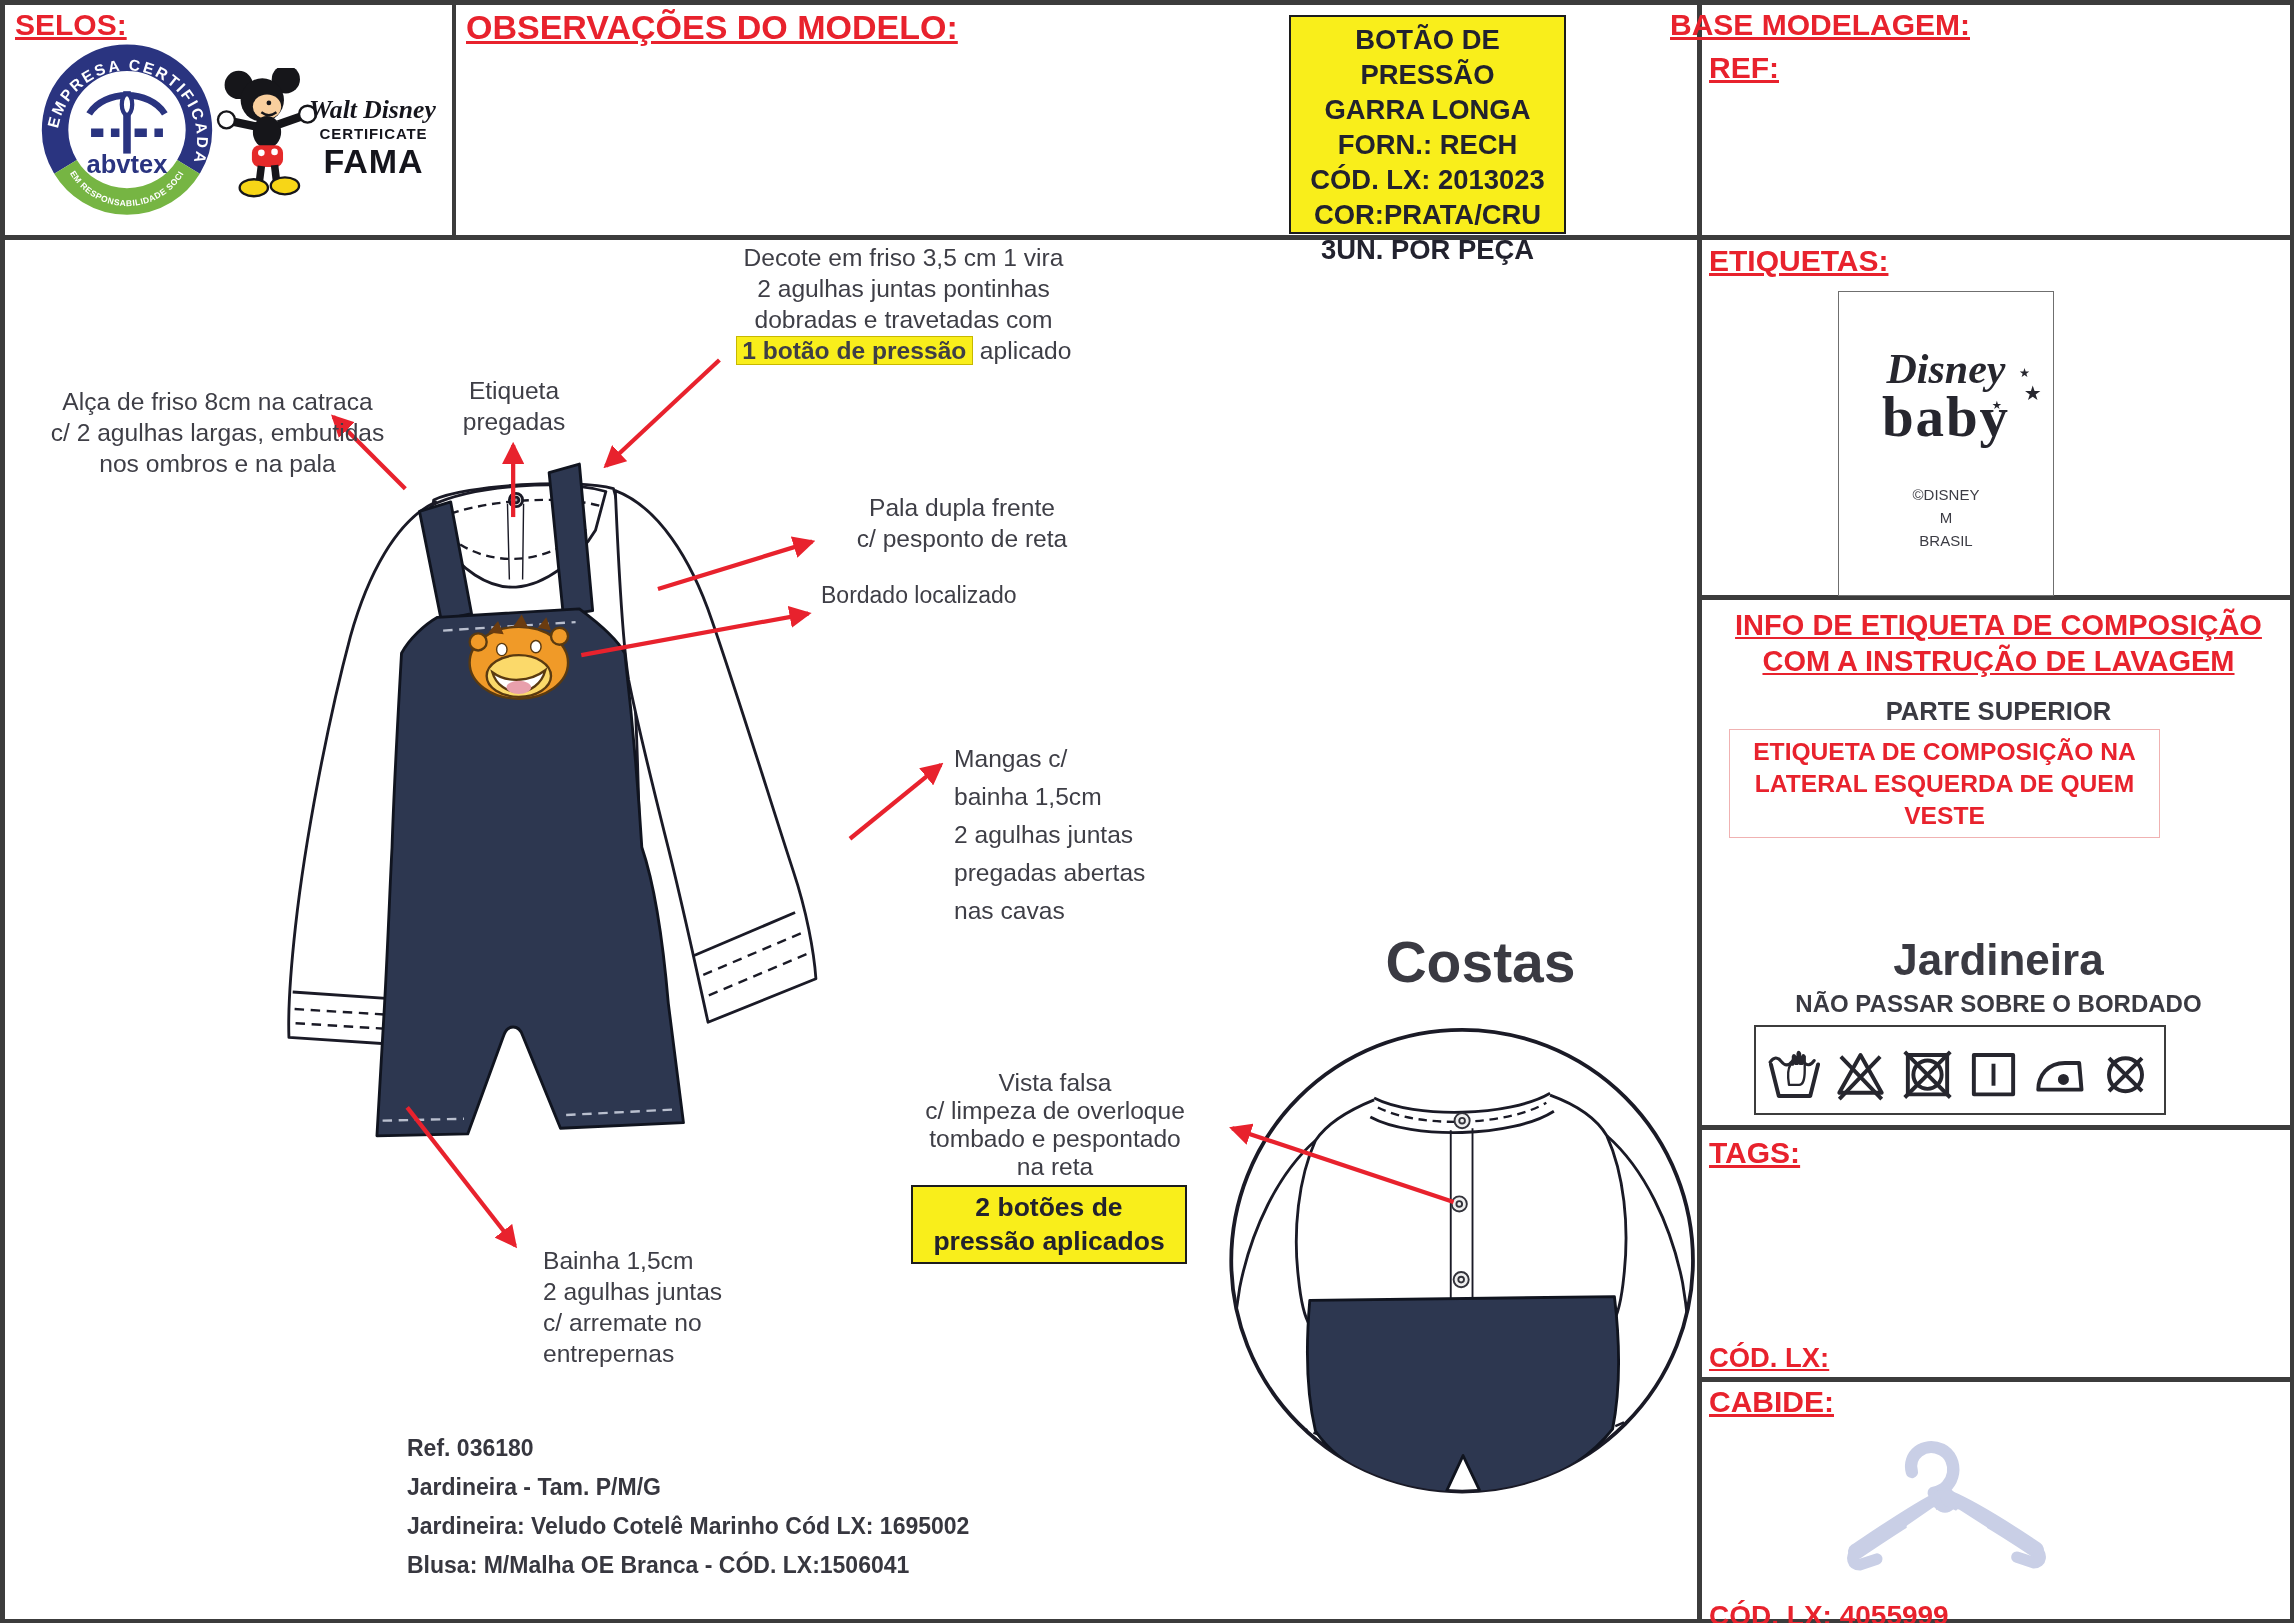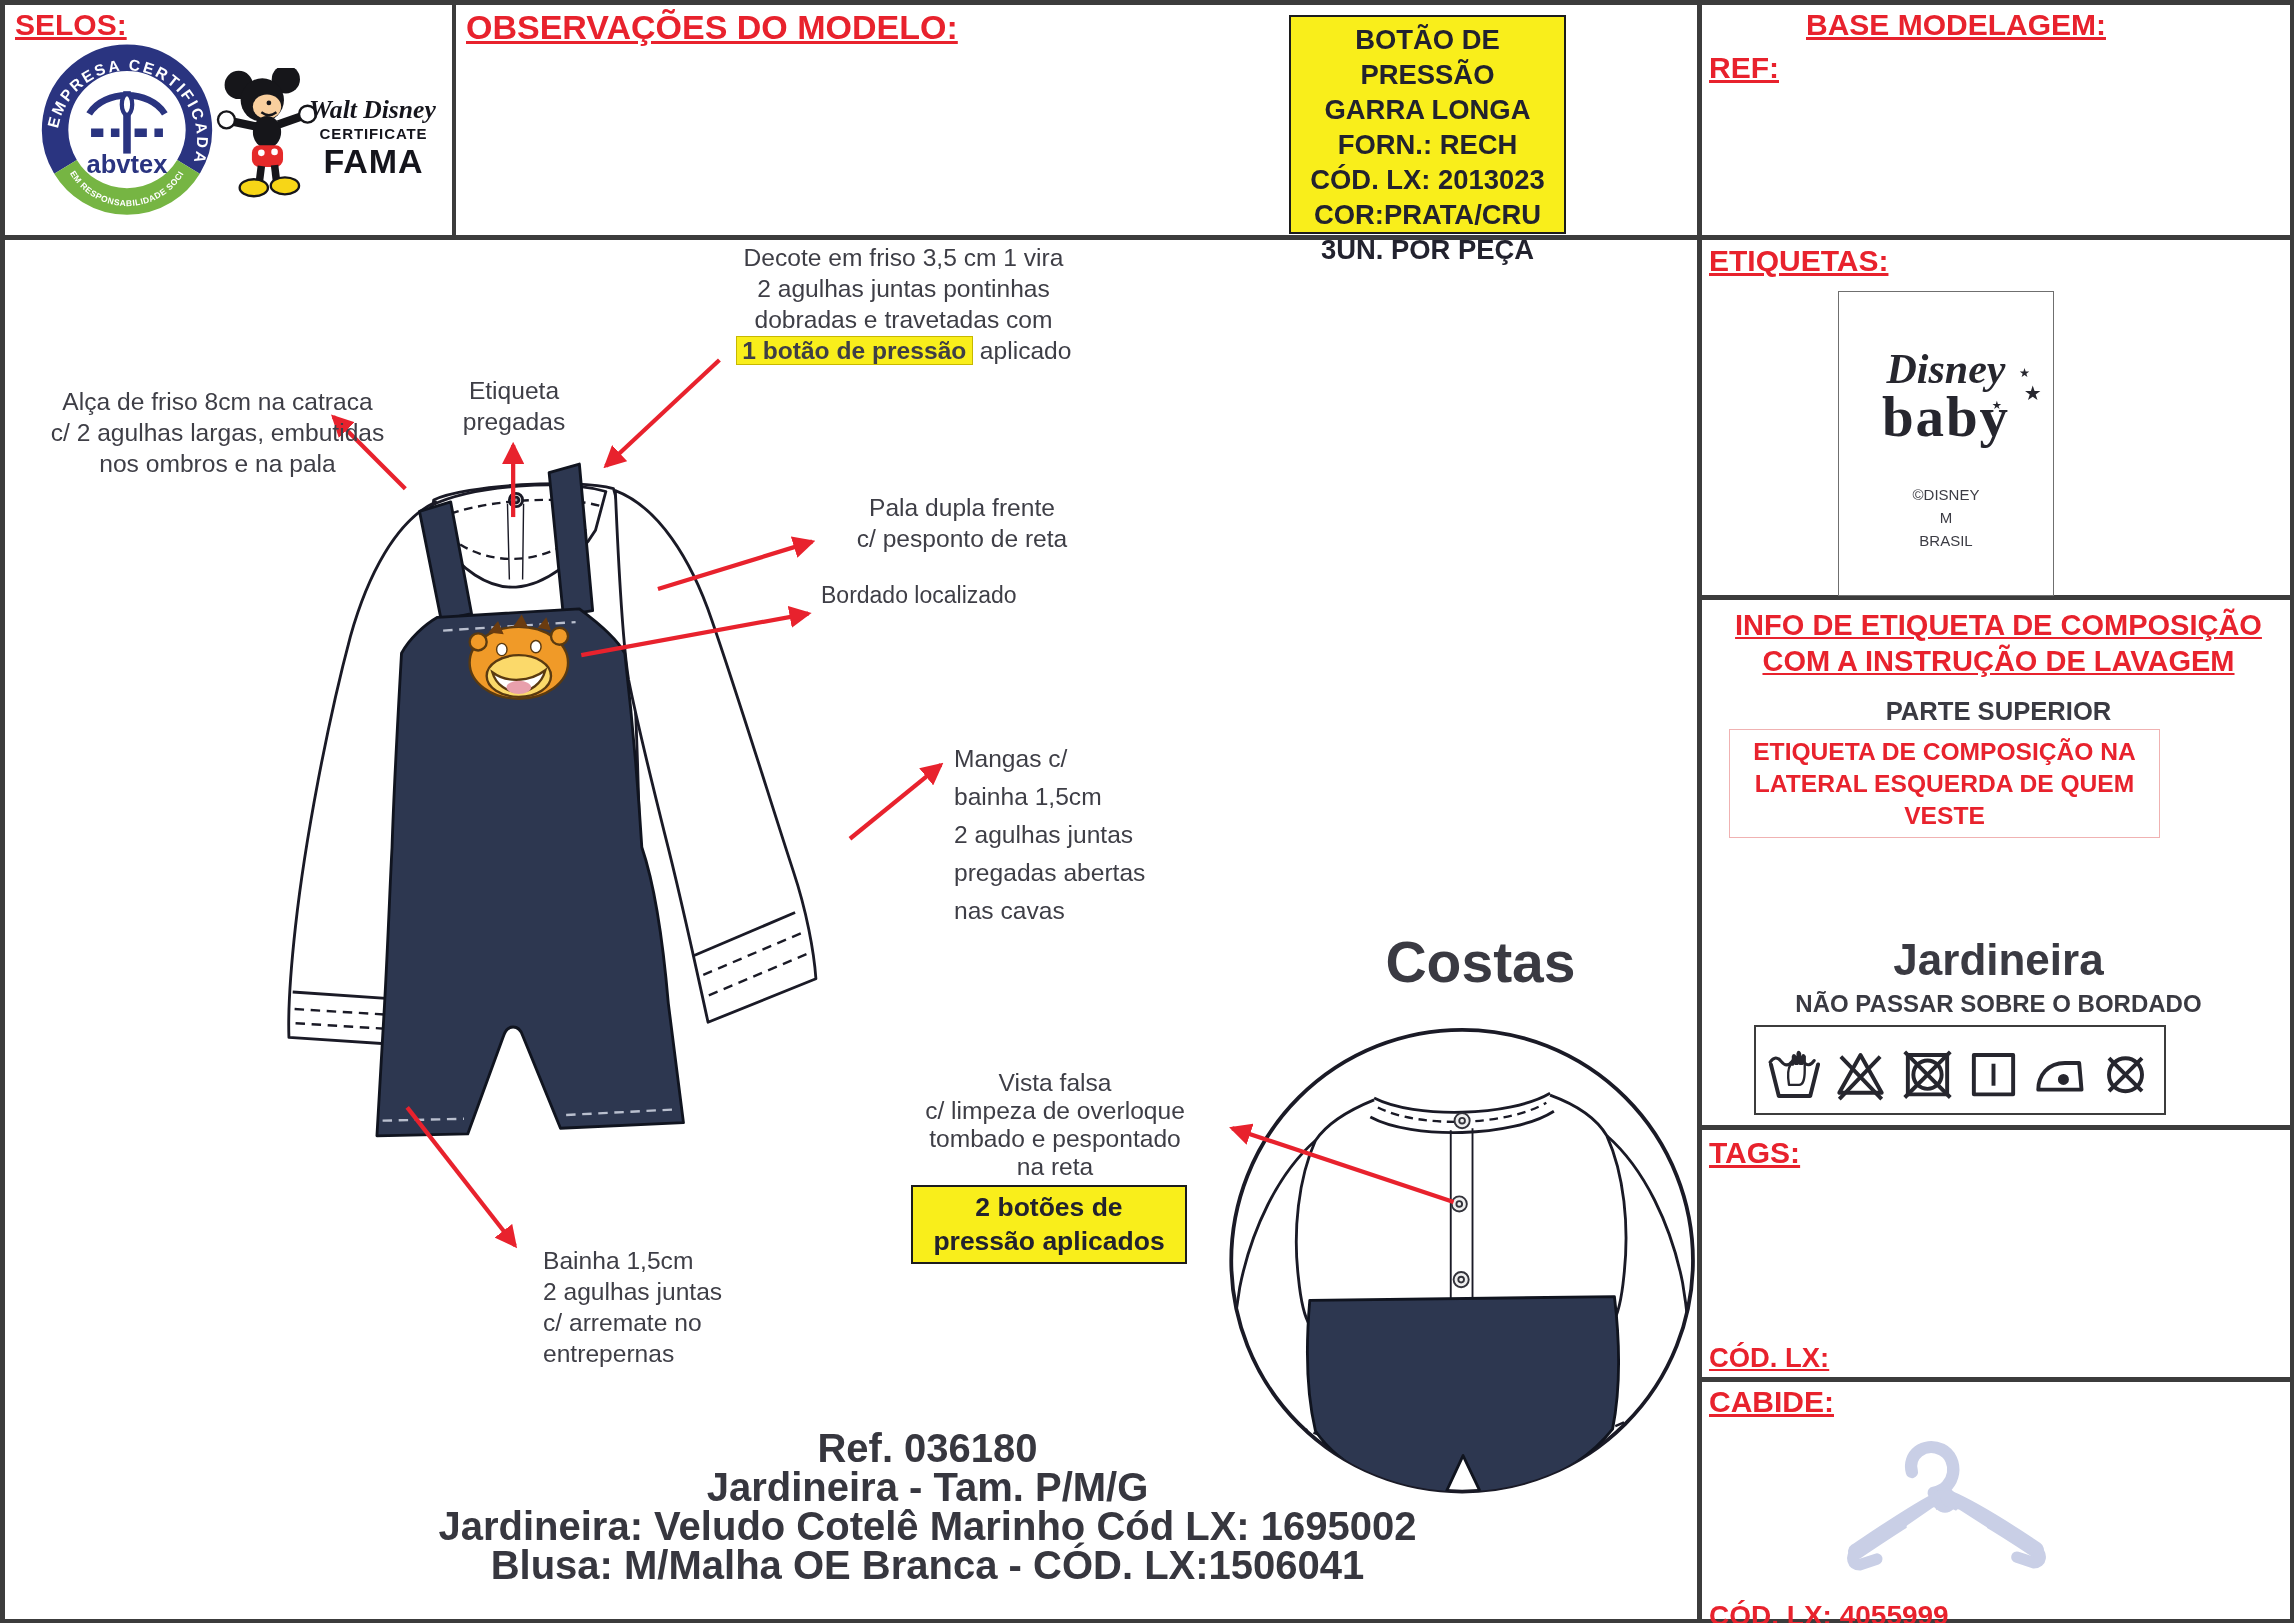--- a/index.html
+++ b/index.html
@@ -25,21 +25,21 @@
   .wd-fama{font-size:34px;font-weight:bold;color:#15151c;text-align:center;letter-spacing:0.9px;}
   .label-box{border:1.9px solid #6f6f6f;background:#fff;text-align:center;}
   .disney-script{font-family:"Liberation Serif",serif;font-style:italic;font-weight:bold;
                  font-size:42px;color:#26262e;}
   .baby-word{font-family:"Liberation Serif",serif;font-weight:bold;font-size:57px;
              color:#26262e;margin-top:-9.5px;letter-spacing:1.9px;}
   .label-small{font-size:15px;color:#3c3c44;line-height:23px;}
   .red-note-box{border:1.9px solid #f0b2b2;color:#e8222d;font-weight:bold;font-size:24.6px;
                 line-height:32px;text-align:center;display:flex;flex-direction:column;justify-content:center;}
   .care-box{border:2.8px solid #3c3c3c;display:flex;align-items:center;justify-content:space-around;padding:1.9px 5.7px;}
-  .footer-block{font-weight:bold;font-size:40px;line-height:39px;color:#37373f;text-align:center;}
+  .footer-block{font-weight:bold;font-size:23px;line-height:39px;color:#37373f;text-align:left;}
   .costas{font-weight:bold;font-size:57px;color:#3a3a42;text-align:center;}
 </style>
 </head>
 <body>
 
 <div class="sheet">
 
   <div class="line" style="left:0;top:0;width:2295px;height:4.7px"></div>
   <div class="line" style="left:0;top:1619px;width:2295px;height:4.7px"></div>
   <div class="line" style="left:0;top:0;width:4.7px;height:1624px"></div>
@@ -106,21 +106,21 @@
 
   <div class="yellow-note abs" style="left:1289px;top:15px;width:273px;height:210px">
     <div>BOTÃO DE PRESSÃO</div>
     <div>GARRA LONGA</div>
     <div>FORN.: RECH</div>
     <div>CÓD. LX: 2013023</div>
     <div>COR:PRATA/CRU</div>
     <div>3UN. POR PEÇA</div>
   </div>
 
-  <div class="rt t32 abs" style="left:1806px;top:7.6px">BASE MODELAGEM:</div>
+  <div class="rt t32 abs" style="left:1670px;top:7.6px">BASE MODELAGEM:</div>
   <div class="rt t32 abs" style="left:1709px;top:51px">REF:</div>
 
   <svg class="abs" style="left:0;top:237px" width="1699" height="1387" viewBox="0 250 1795 1466">
     <defs>
       <marker id="arw" viewBox="0 0 10 10" refX="8.5" refY="5" markerWidth="5.2" markerHeight="5.2" orient="auto">
         <path d="M0,0 L10,5 L0,10 z" fill="#e8222d"></path>
       </marker>
       <clipPath id="backClip">
           <circle cx="1545" cy="1332" r="244"></circle>
         </clipPath>

